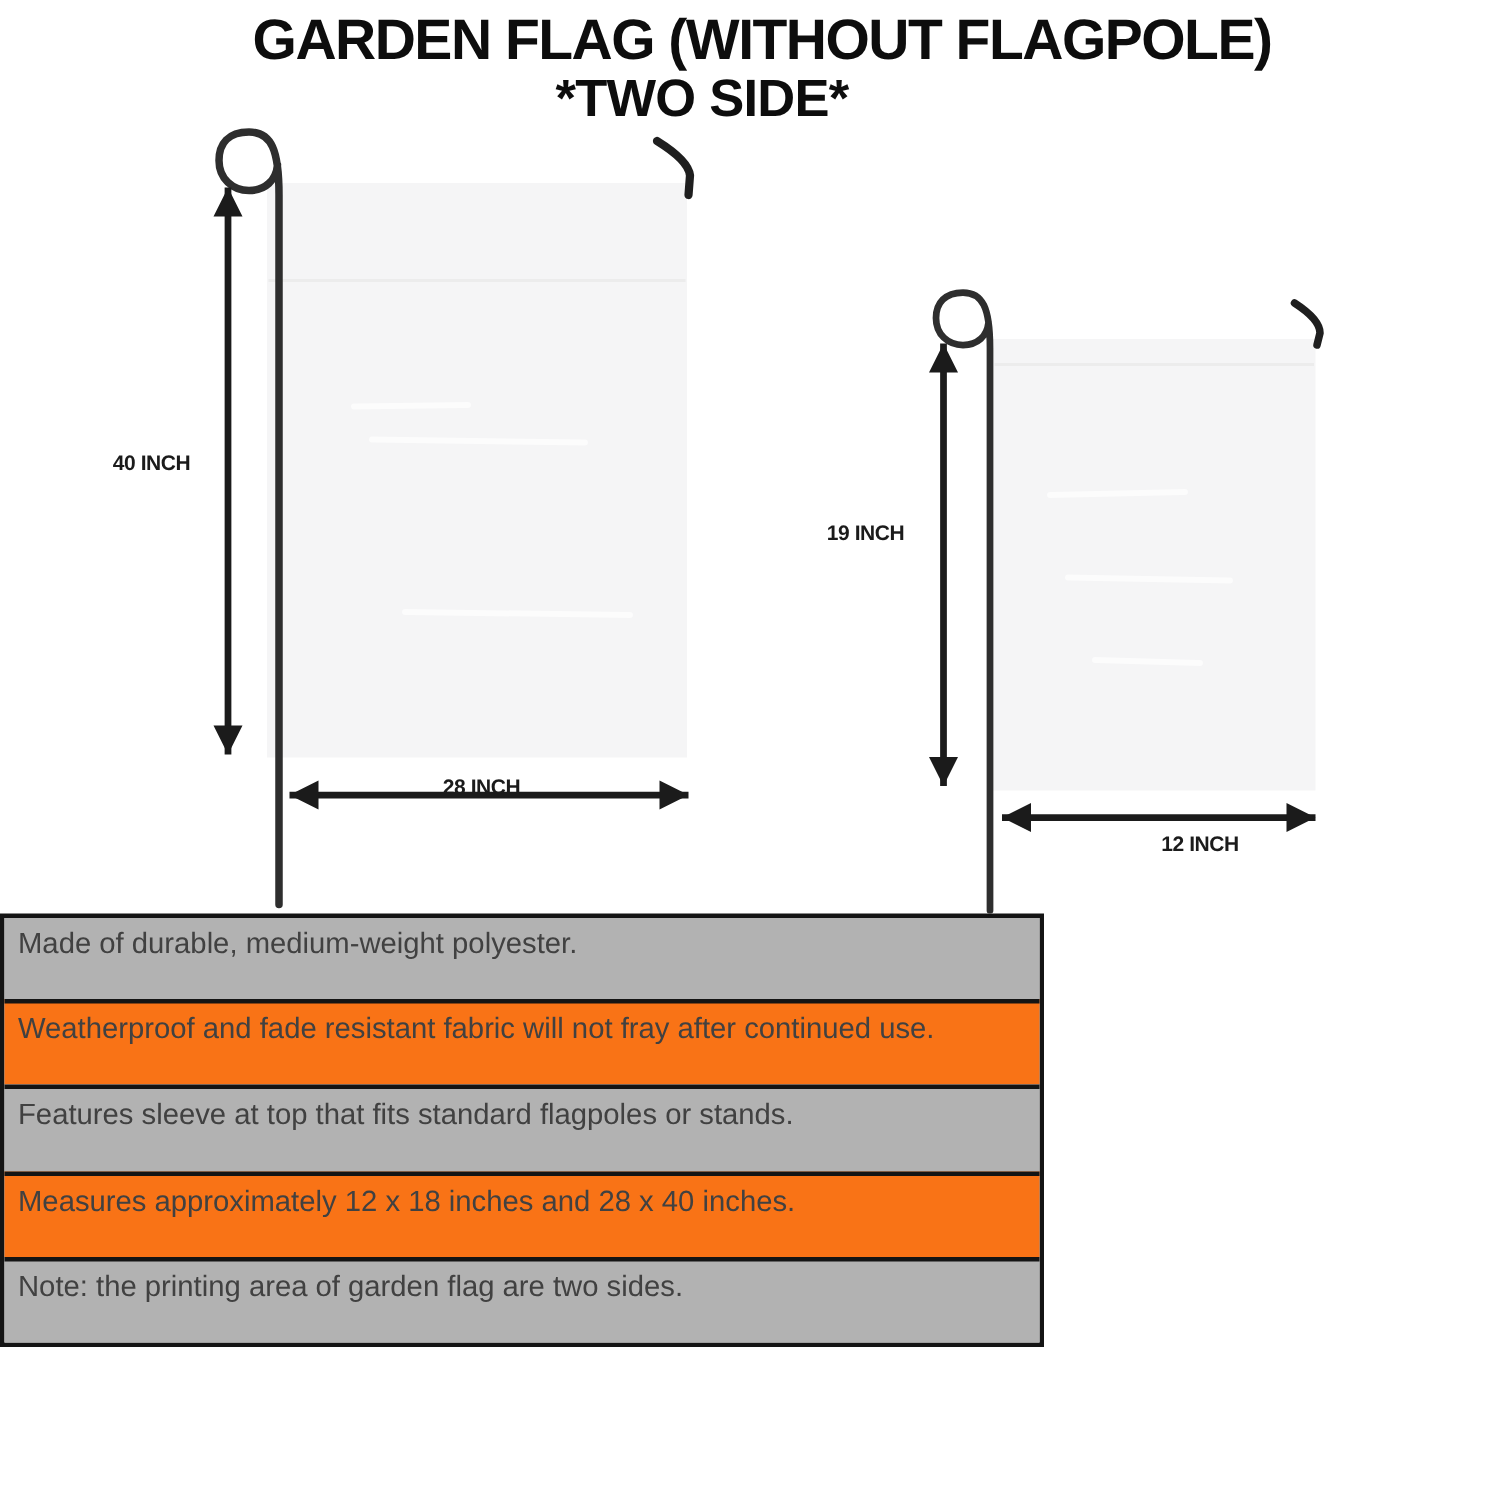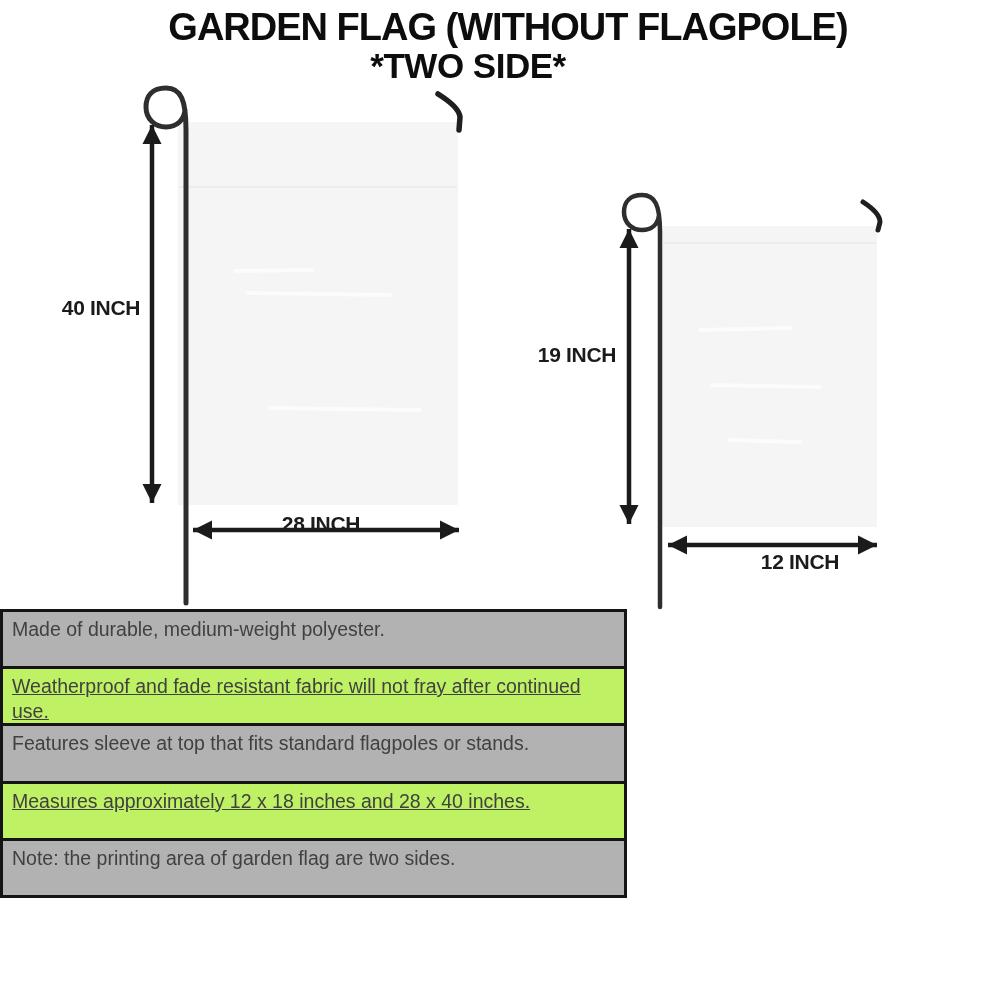--- a/index.html
+++ b/index.html
@@ -45,45 +45,45 @@
   .pole{stroke:var(--pole);fill:none;stroke-linecap:round;}
   .pole-l{stroke-width:5;}
   .pole-s{stroke-width:4.5;}
   .hook{stroke:#1f1f1f;fill:none;stroke-linecap:round;stroke-linejoin:round;}
   .dim-line{stroke:var(--arrow);stroke-width:4.5;}
   .arrowhead{fill:var(--arrow);}
 
   
   .dim-label{
     position:absolute;transform:translate(-50%,-50%);
-    font-size:21px;font-weight:bold;letter-spacing:-0.3px;
+    font-size:14px;font-weight:bold;letter-spacing:-0.3px;
     color:var(--label-text);white-space:nowrap;
   }
   .lbl-40{left:101px;top:308px;}
   .lbl-28{left:321px;top:524px;}
   .lbl-18{left:577px;top:355px;}
   .lbl-12{left:772px;top:562px;margin-left:28px;}
 
   
   .features-table{
-    position:absolute;left:0;top:609px;width:627px;height:289px;
+    position:absolute;left:0;top:609px;width:696px;height:289px;
     border:3px solid var(--row-border);
     display:flex;flex-direction:column;
     background:#ffffff;
   }
   .feature-row{
     flex:1 1 0;
     padding:5px 8px 0 9px;
     font-size:19.5px;line-height:1.25;
     color:var(--row-text);
     overflow:hidden;
   }
   .feature-row + .feature-row{border-top:3px solid var(--row-border);}
   .feature-row.gray{background:var(--row-gray);}
-  .feature-row.white{background:#bef264;text-decoration:underline;}
+  .feature-row.white{background:#f97316;}
 </style>
 </head>
 <body>
 
 <div class="page">
 
   <div class="title">
     <div class="t1">GARDEN FLAG (WITHOUT FLAGPOLE)</div>
     <div class="t2">*TWO SIDE*</div>
   </div>

